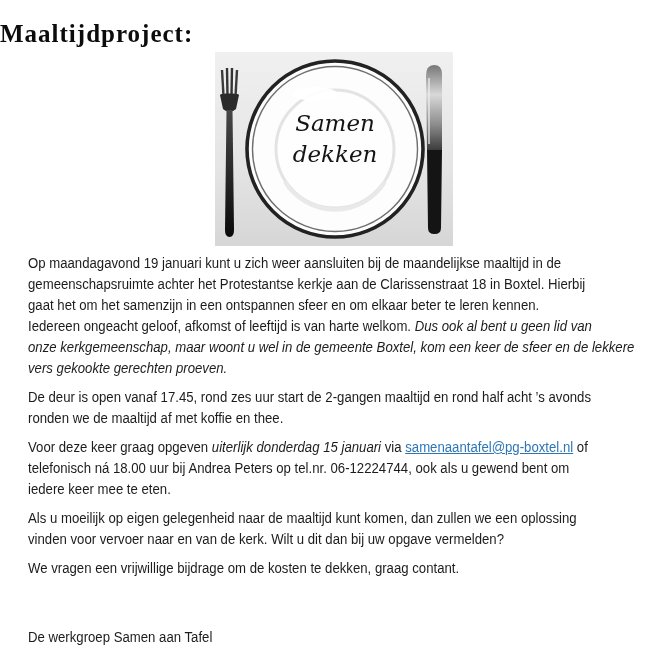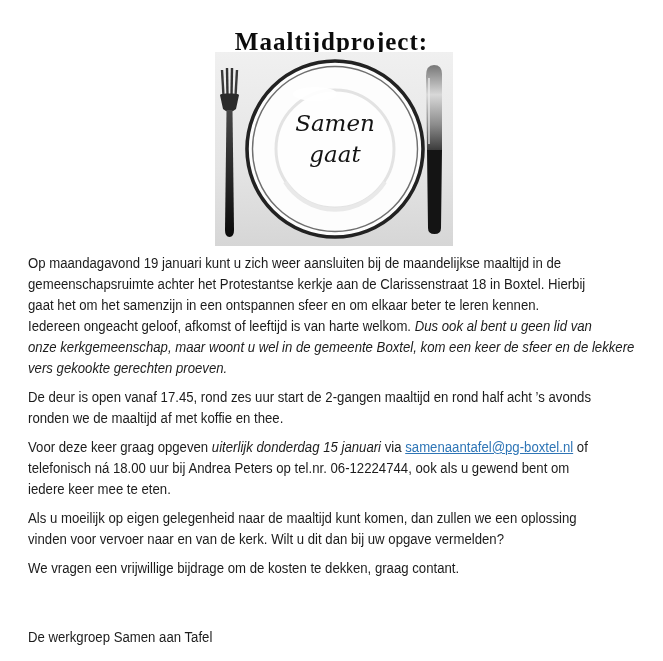--- a/index.html
+++ b/index.html
@@ -5,22 +5,21 @@
   html,body { margin:0; padding:0; background:#ffffff; }
   .page {
     position:relative;
     width:663px; height:661px;
     background:#ffffff;
     overflow:hidden;
     font-family:"Liberation Sans", sans-serif;
   }
   .title {
     position:absolute; top:20px; left:0; right:0;
-    margin:8px;
-    text-align:center;
+    margin:0;
     font-family:cursive;
     font-size:25px; font-weight:bold;
     letter-spacing:1px;
     color:#0c0c0c;
   }
   .photo {
     position:absolute; left:215px; top:52px;
     width:238px; height:194px;
   }
   .photo svg { display:block; }
@@ -93,21 +92,21 @@
 
       <g>
         <path d="M211,24 Q211,13 219,13 Q227,13 227,22 L227,98 L212,98 Z" fill="url(#metalGrad)"></path>
         <path d="M214,26 L214,92" stroke="#f2f2f2" stroke-width="1.6" opacity="0.8"></path>
         <path d="M212,98 L227,98 L226,176 Q226,182 219.5,182 Q213,182 213,176 Z" fill="#141414"></path>
       </g>
     </svg>
 
     <div class="plate-text">
       <div>Samen</div>
-      <div>gaat</div>
+      <div>dekken</div>
     </div>
   </div>
 
   <div class="text-block">
     <div>
         <p class="para"><span>Op maandagavond 19 januari kunt u zich weer aansluiten bij de maandelijkse maaltijd in de
 gemeenschapsruimte achter het Protestantse kerkje aan de Clarissenstraat 18 in Boxtel. Hierbij
 gaat het om het samenzijn in een ontspannen sfeer en om elkaar beter te leren kennen.
 Iedereen ongeacht geloof, afkomst of leeftijd is van harte welkom. </span><span class="italic">Dus ook al bent u geen lid van
 onze kerkgemeenschap, maar woont u wel in de gemeente Boxtel, kom een keer de sfeer en de lekkere

